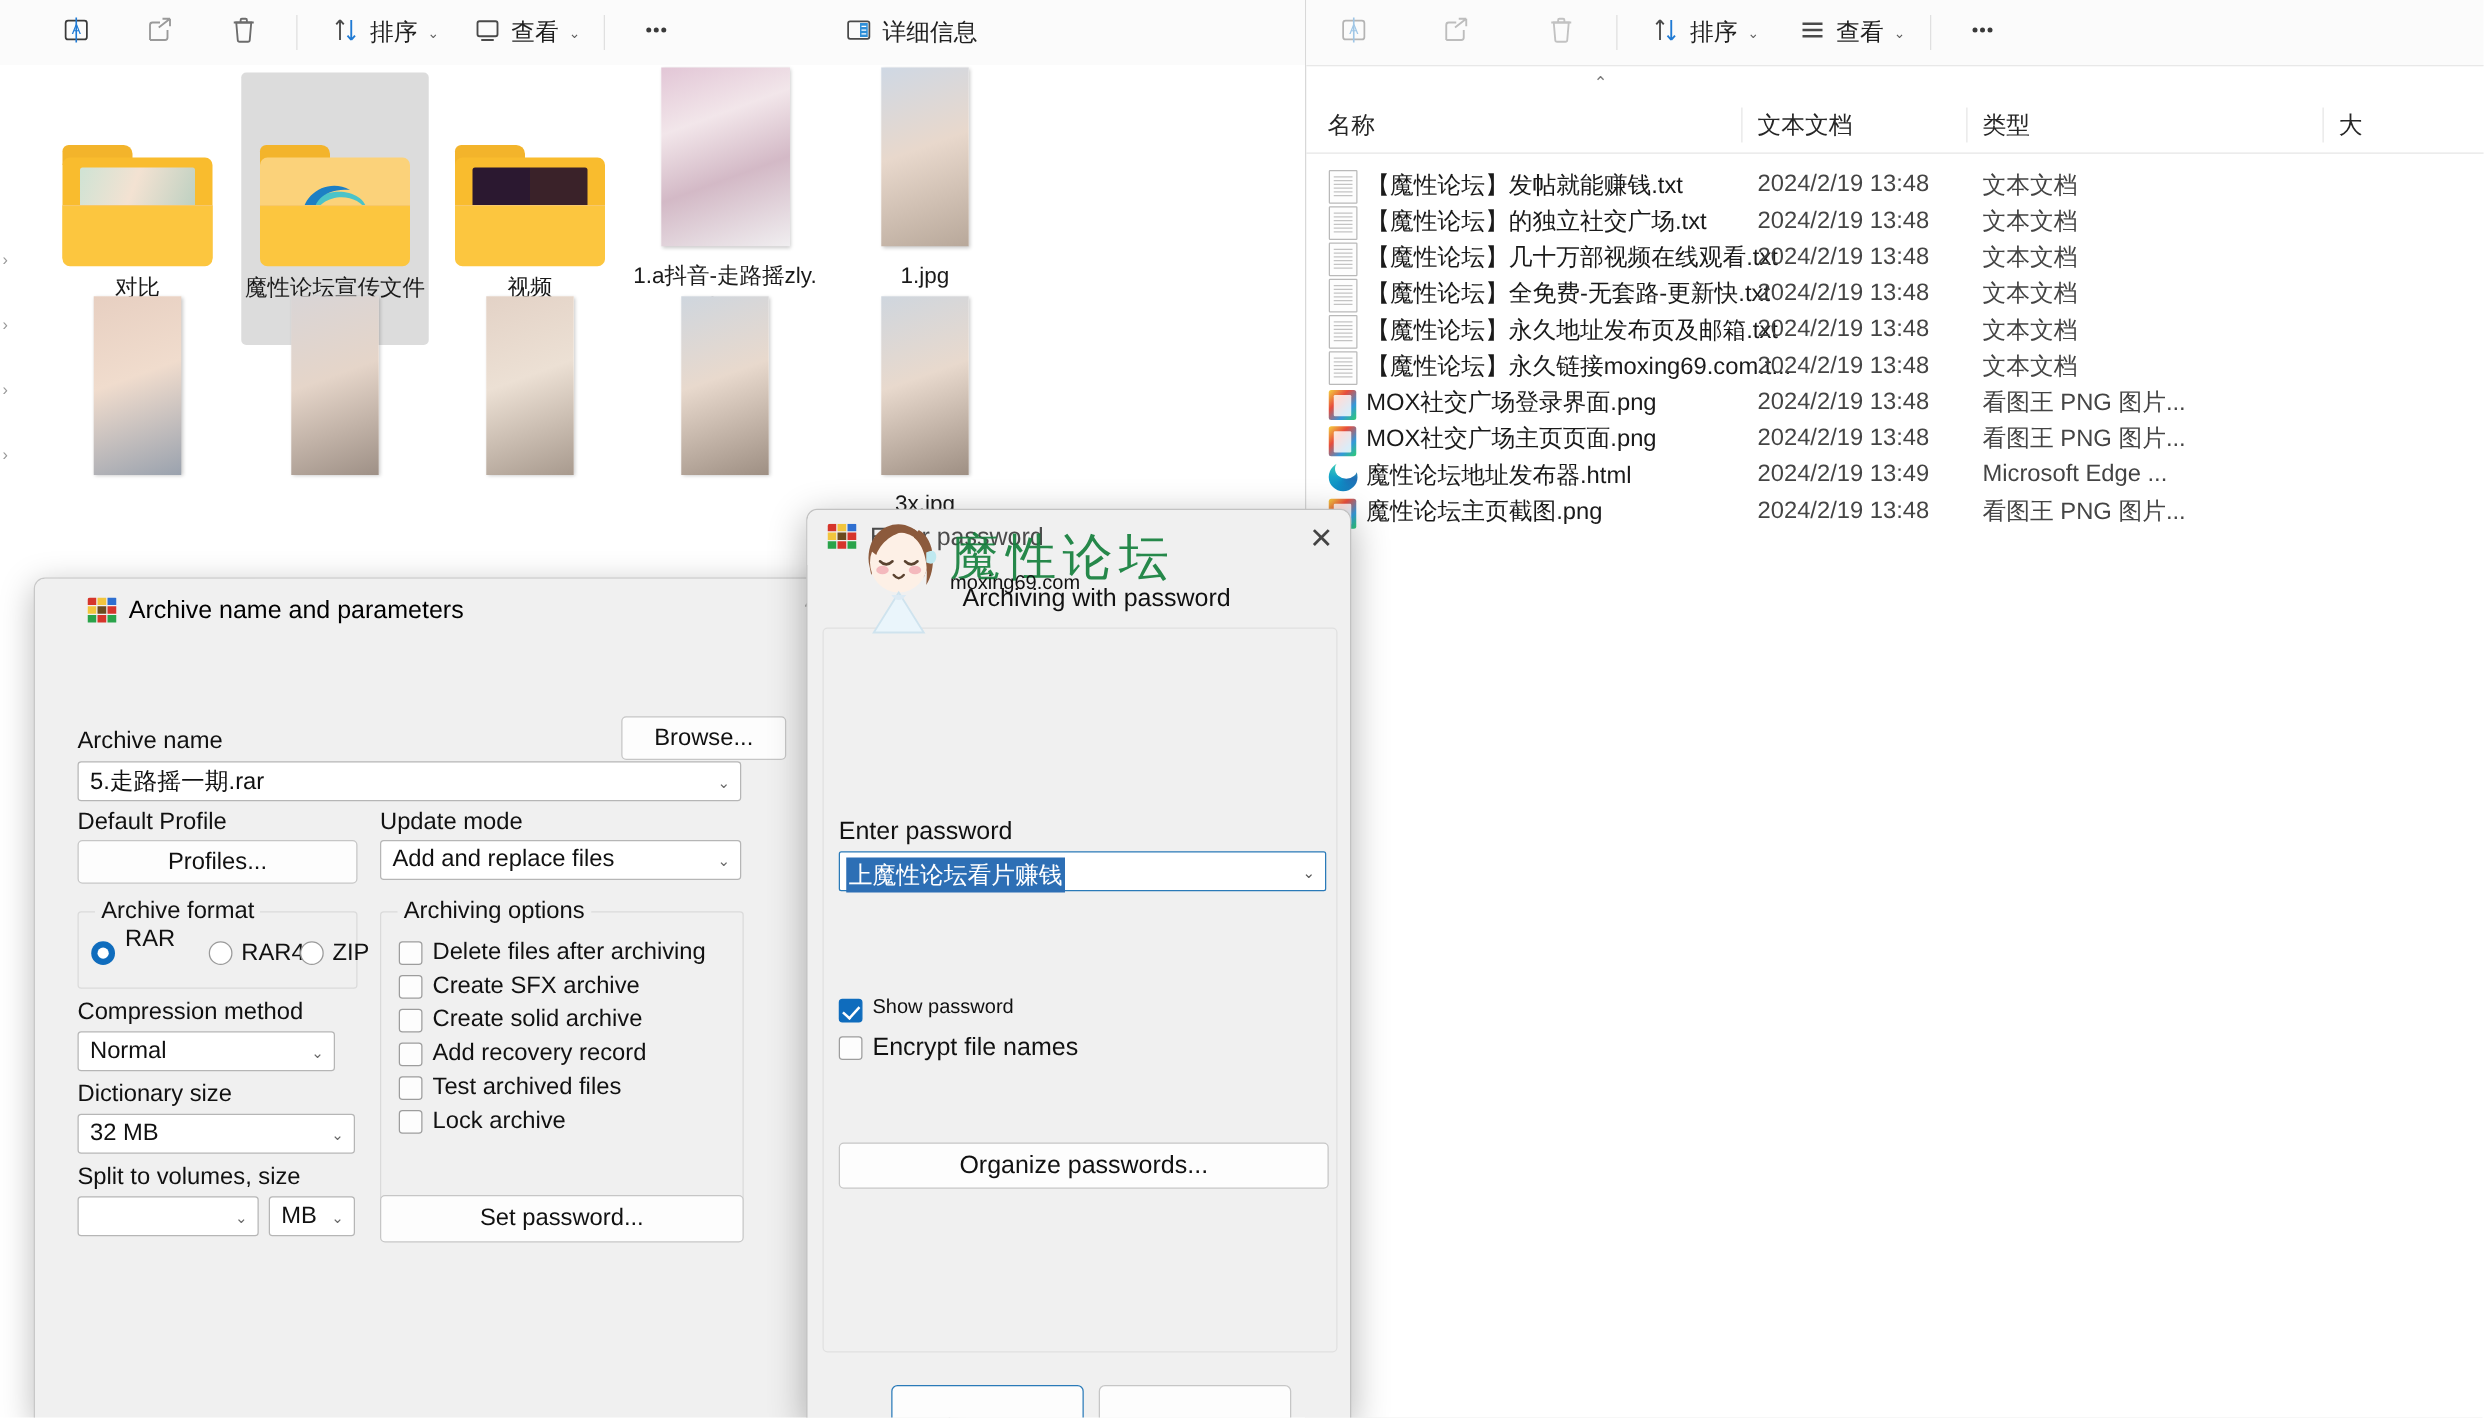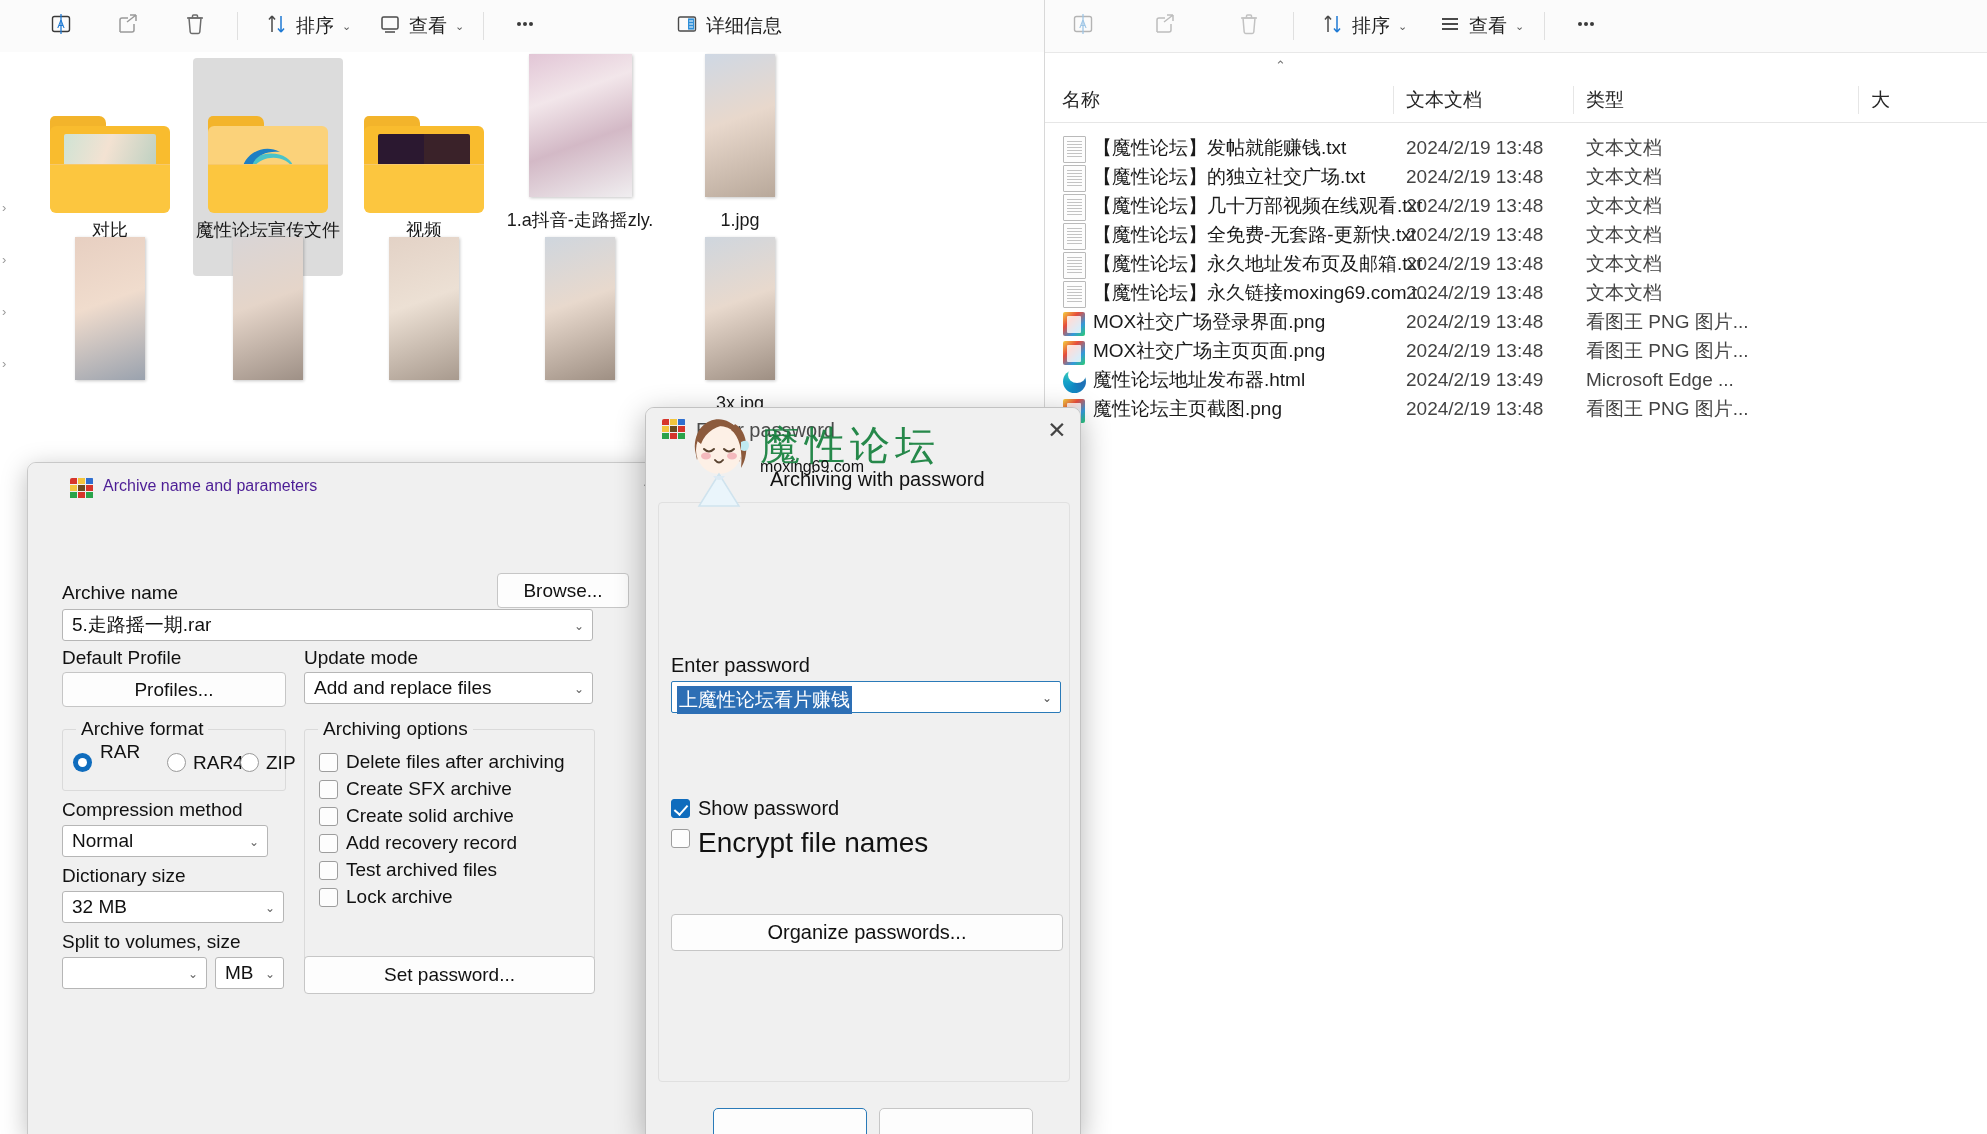--- a/index.html
+++ b/index.html
@@ -60,21 +60,21 @@
   .ico-png:after{content:"";position:absolute;left:4px;top:4px;right:4px;bottom:3px;background:#fff;opacity:.82;border-radius:1px;}
   .ico-edge{width:23px;height:23px;border-radius:50%;
     background:conic-gradient(from 200deg,#0f8bc4 0deg,#16a3c8 70deg,#3fd0b6 140deg,#1f6fb5 260deg,#0f8bc4 360deg);
     position:relative;}
   .ico-edge:after{content:"";position:absolute;left:5px;top:-3px;width:18px;height:16px;background:#fff;border-radius:50%;}
 
   
   #rar-dialog{left:27px;top:462px;width:731px;height:672px;background:#f0f0f0;
     border:1px solid #c8c8c8;border-radius:9px 9px 0 0;box-shadow:0 6px 26px rgba(0,0,0,.26);}
   #rar-titlebar{position:absolute;left:0;top:0;width:731px;height:50px;border-radius:8px 8px 0 0;background:#f0f0f0;}
-  #rar-title{position:absolute;left:75px;top:14px;font-size:16px;color:#4c1d95;}
+  #rar-title{position:absolute;left:75px;top:14px;font-size:20px;color:#000000;}
   .rar-logo{position:absolute;left:42px;top:15px;width:24px;height:22px;border-radius:2px;overflow:hidden;}
   .rar-logo i{position:absolute;width:7px;height:6px;display:block;}
   .tb-q{position:absolute;left:603px;top:12px;width:36px;height:28px;display:flex;align-items:center;justify-content:center;font-size:20px;color:#5c5c5c;}
   .tb-x{position:absolute;left:661px;top:12px;width:36px;height:28px;display:flex;align-items:center;justify-content:center;font-size:23px;color:#444;}
 
   #rar-tabs{position:absolute;left:34px;top:58px;width:690px;height:34px;}
   .rtab{position:absolute;top:0;font-size:21px;color:#111;padding:0 3px;height:32px;}
   .rtab.active{border-bottom:2px solid #222;}
 
   .gl{position:absolute;font-size:19px;color:#111;}
@@ -543,23 +543,23 @@
   <span id="pw-subtitle">Archiving with password</span>
 
   <div id="pw-panel">
     <span id="pw-enter-label">Enter password</span>
     <div id="pw-input">
       <span class="val">上魔性论坛看片赚钱</span>
       <span class="dd">⌄</span>
     </div>
 
     <span class="cbox on" style="left:12px;top:296px;"></span>
-    <span class="clabel" style="left:39px;top:294px;font-size:20px;">Show password</span>
+    <span class="clabel" style="left:39px;top:294px;font-size:16px;">Show password</span>
     <span class="cbox" style="left:12px;top:326px;"></span>
-    <span class="clabel" style="left:39px;top:324px;font-size:28px;">Encrypt file names</span>
+    <span class="clabel" style="left:39px;top:324px;font-size:20px;">Encrypt file names</span>
 
     <div id="pw-organize">Organize passwords...</div>
   </div>
 
   <div id="pw-btn-ok"></div>
   <div id="pw-btn-cancel"></div>
 </div>
 
 <div class="abs" id="watermark">
   <div id="wm-girl">

